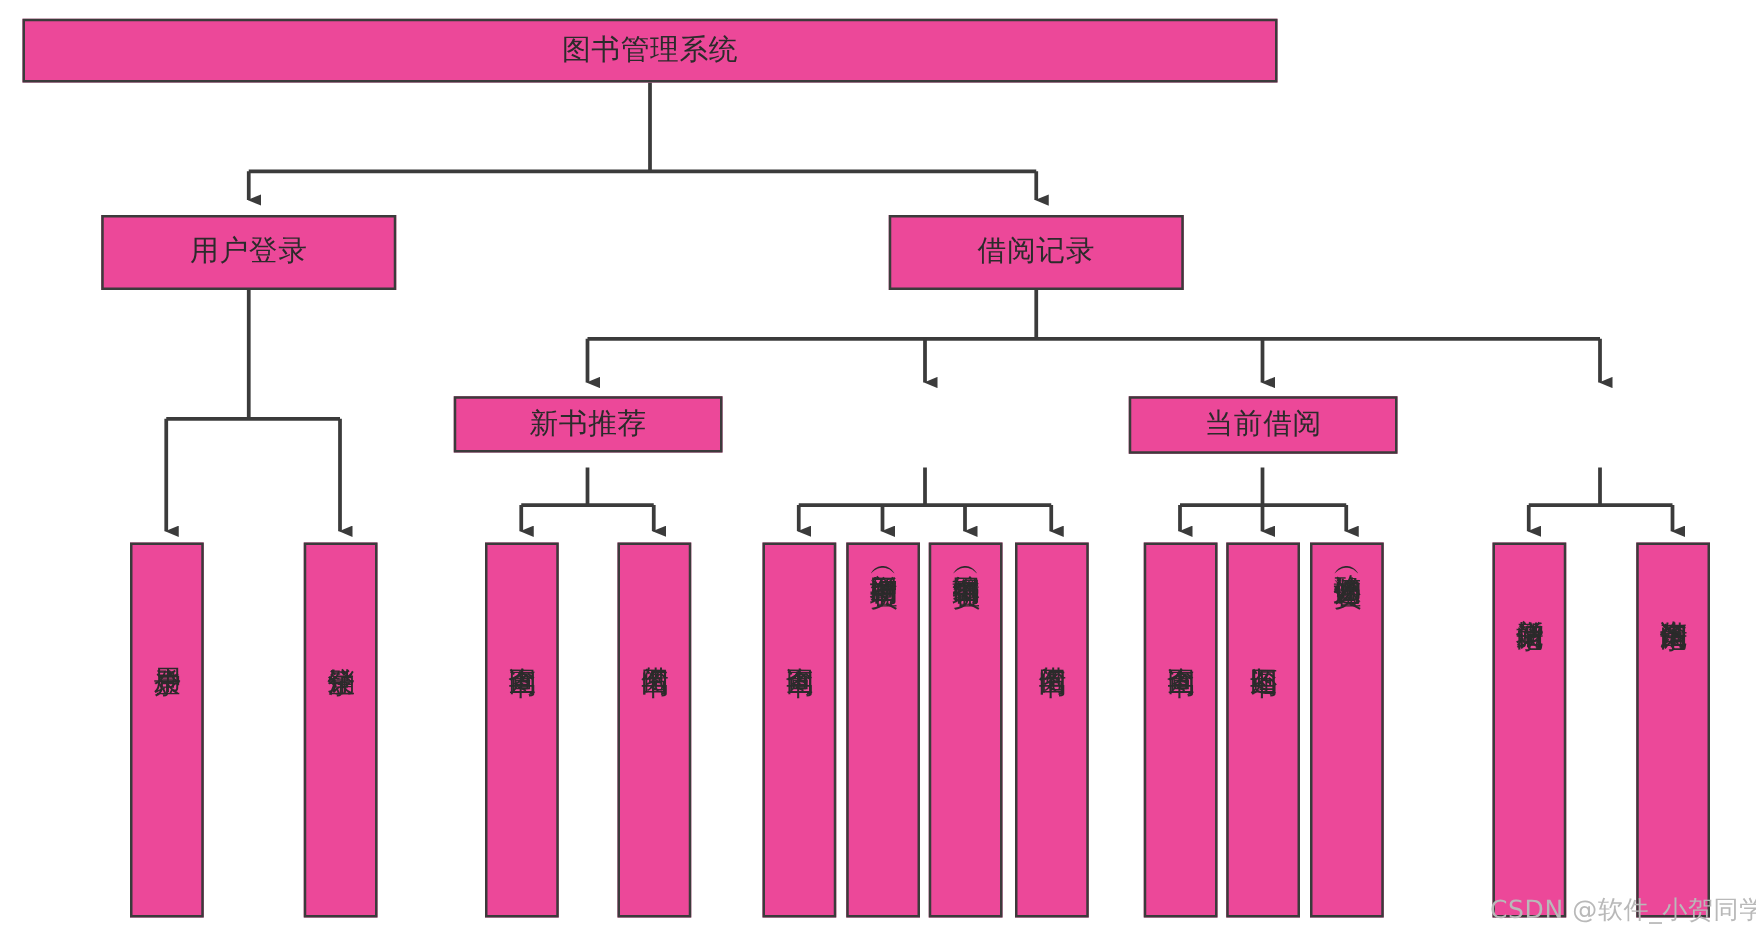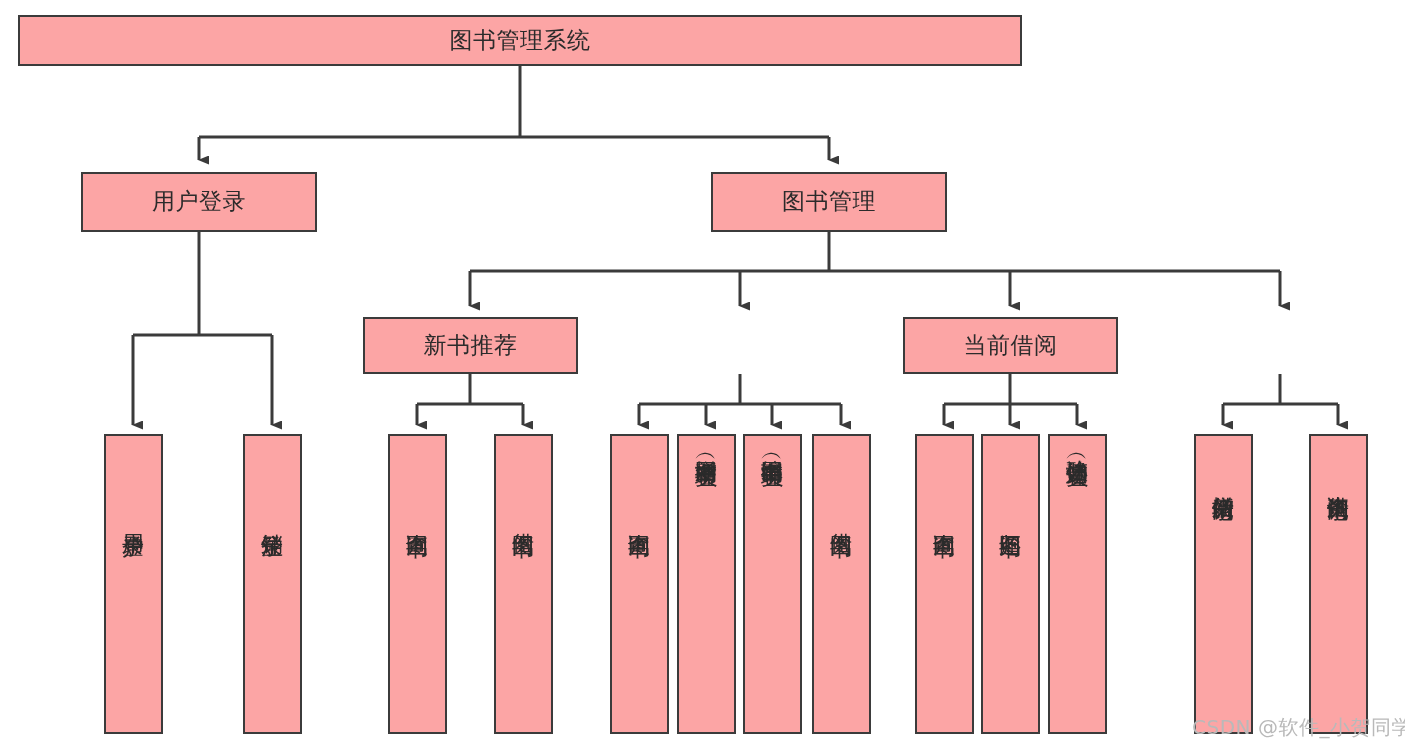--- a/index.html
+++ b/index.html
@@ -23,21 +23,21 @@
     position: absolute;
     left: 0;
     top: 0;
     width: 1405px;
     height: 747px;
     pointer-events: none;
   }
   .node {
     position: absolute;
     box-sizing: border-box;
-    background: #fca5a5;
+    background: #ec4899;
     border: 2px solid #3b3b3b;
     display: flex;
     align-items: center;
     justify-content: center;
     overflow: hidden;
   }
   .node-label {
     color: #2b2b2b;
     text-align: center;
     line-height: 1.12;
@@ -139,27 +139,27 @@
   </svg>
 
   <div class="node root horizontal" style="left:18px; top:15px; width:1004px; height:51px;">
     <span class="node-label">图书管理系统</span>
   </div>
 
   <div class="node horizontal" style="left:81px; top:172px; width:236px; height:60px;">
     <span class="node-label">用户登录</span>
   </div>
   <div class="node horizontal" style="left:711px; top:172px; width:236px; height:60px;">
-    <span class="node-label">图书管理</span>
-  </div>
-
-  <div class="node horizontal" style="left:363px; top:317px; width:215px; height:57px;">
+    <span class="node-label">借阅记录</span>
+  </div>
+
+  <div class="node horizontal" style="left:363px; top:317px; width:215px; height:45px;">
     <span class="node-label">新书推荐</span>
   </div>
-  <div class="node horizontal" style="left:903px; top:317px; width:215px; height:57px;">
+  <div class="node horizontal" style="left:903px; top:317px; width:215px; height:46px;">
     <span class="node-label">当前借阅</span>
   </div>
 
   <div class="node vertical mid" style="left:104px; top:434px; width:59px; height:300px;">
     <span class="node-label">用户登录</span>
   </div>
   <div class="node vertical mid" style="left:243px; top:434px; width:59px; height:300px;">
     <span class="node-label">注销登录</span>
   </div>
 

